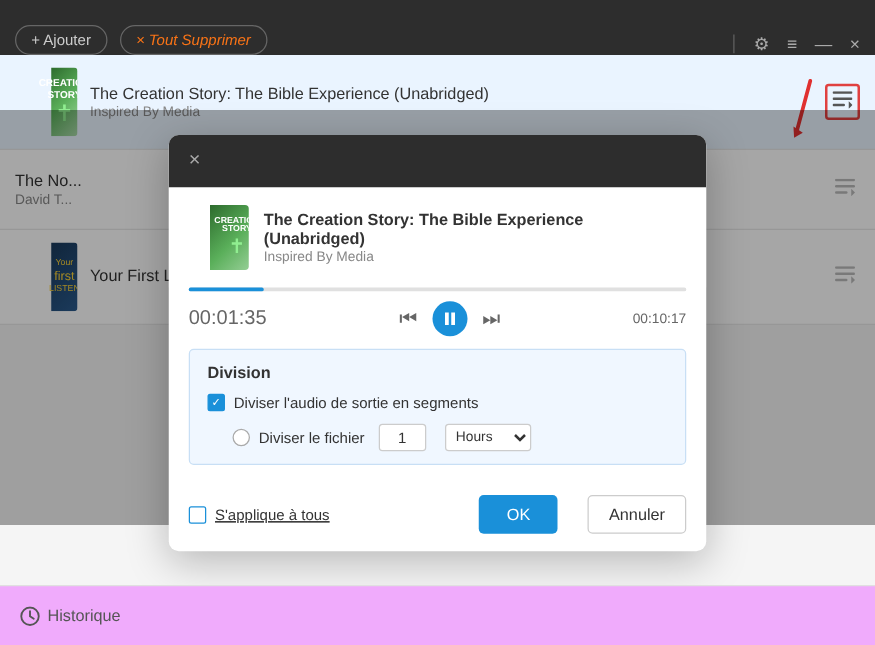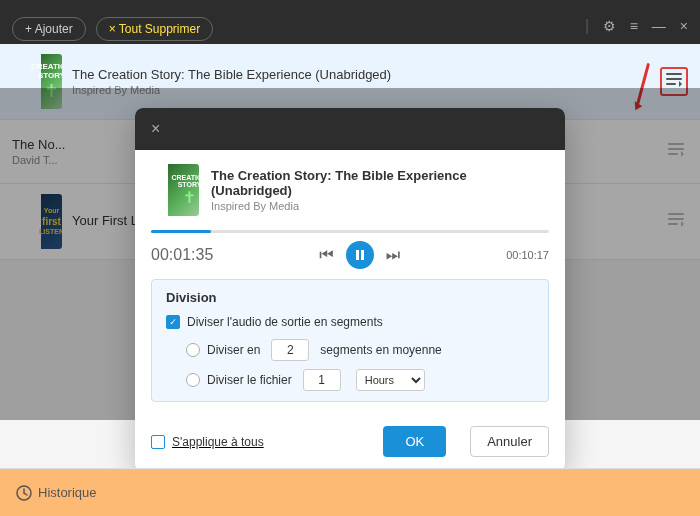--- a/index.html
+++ b/index.html
@@ -20,50 +20,51 @@
       display: flex;
       flex-direction: column;
       position: relative;
     }
 
     
     .title-bar {
       background: #2d2d2d;
       height: 44px;
       display: flex;
-      align-items: flex-start;
-      padding: 17px 12px;
+      align-items: flex-end;
+      padding: 0 12px;
       gap: 10px;
       flex-shrink: 0;
     }
 
     .btn-add {
       background: transparent;
       border: 1.5px solid #666;
       color: #ccc;
       padding: 4px 12px;
       border-radius: 14px;
       font-size: 12px;
       cursor: pointer;
       display: flex;
       align-items: center;
       gap: 4px;
     }
 
     .btn-clear {
       background: transparent;
       border: 1.5px solid #666;
-      color: #fde047;
+      color: #f97316;
       padding: 4px 12px;
       border-radius: 14px;
       font-size: 12px;
       cursor: pointer;
       display: flex;
       align-items: center;
       gap: 4px;
+      font-style: italic;
     }
 
     .title-bar-spacer { flex: 1; }
 
     .title-bar-icons {
       display: flex;
       align-items: center;
       gap: 14px;
     }
 
@@ -205,21 +206,21 @@
       font-size: 28px;
       color: #e03030;
       transform: rotate(-30deg);
       z-index: 10;
       pointer-events: none;
     }
 
     
     .bottom-bar {
       height: 48px;
-      background: #fdba74;
+      background: #f0abfc;
       border-top: 1px solid #e0e0e0;
       display: flex;
       align-items: center;
       justify-content: space-between;
       padding: 0 16px;
       flex-shrink: 0;
     }
 
     .history-btn {
       display: flex;
@@ -589,21 +590,21 @@
             <rect x="0" y="5" width="16" height="2" rx="1" fill="#bbb"></rect>
             <rect x="0" y="10" width="10" height="2" rx="1" fill="#bbb"></rect>
             <polygon points="13,8 16,11 13,14" fill="#bbb"></polygon>
           </svg>
         </div>
       </div>
 
       <div class="book-item">
         <div class="book-cover">
           <div class="cover-first-listen">
-            <div style="font-size:7px;color:#f9d038;font-weight:bold;line-height:1.2;">Your<br><span style="font-size:10px;">first</span><br>LISTEN</div>
+            <div style="font-size:7px;color:#f9d038;font-weight:normal;line-height:1.2;">Your<br><span style="font-size:10px;">first</span><br>LISTEN</div>
           </div>
         </div>
         <div class="book-info">
           <div class="book-title">Your First LISTEN</div>
           <div class="book-author"></div>
         </div>
         <div class="book-action">
           <svg width="16" height="14" viewBox="0 0 16 14" fill="none">
             <rect x="0" y="0" width="16" height="2" rx="1" fill="#bbb"></rect>
             <rect x="0" y="5" width="16" height="2" rx="1" fill="#bbb"></rect>
@@ -665,26 +666,20 @@
           <div class="division-title">Division</div>
 
           <div class="checkbox-row">
             <div class="checkbox-custom checked"></div>
             <span class="checkbox-label">Diviser l'audio de sortie en segments</span>
           </div>
 
           <div class="radio-group">
 
 
-            <div class="radio-row">
-              <div class="radio-custom"></div>
-              <span class="radio-label">Diviser en</span>
-              <input class="inline-input" type="text" value="2" style="">
-              <span class="radio-label">segments en moyenne</span>
-            </div>
 
             <div class="radio-row">
               <div class="radio-custom"></div>
               <span class="radio-label">Diviser le fichier</span>
               <input class="inline-input" type="text" value="1" style="">
               <select class="inline-select">
                 <option>Hours</option>
                 <option>Minutes</option>
               </select>
             </div>

